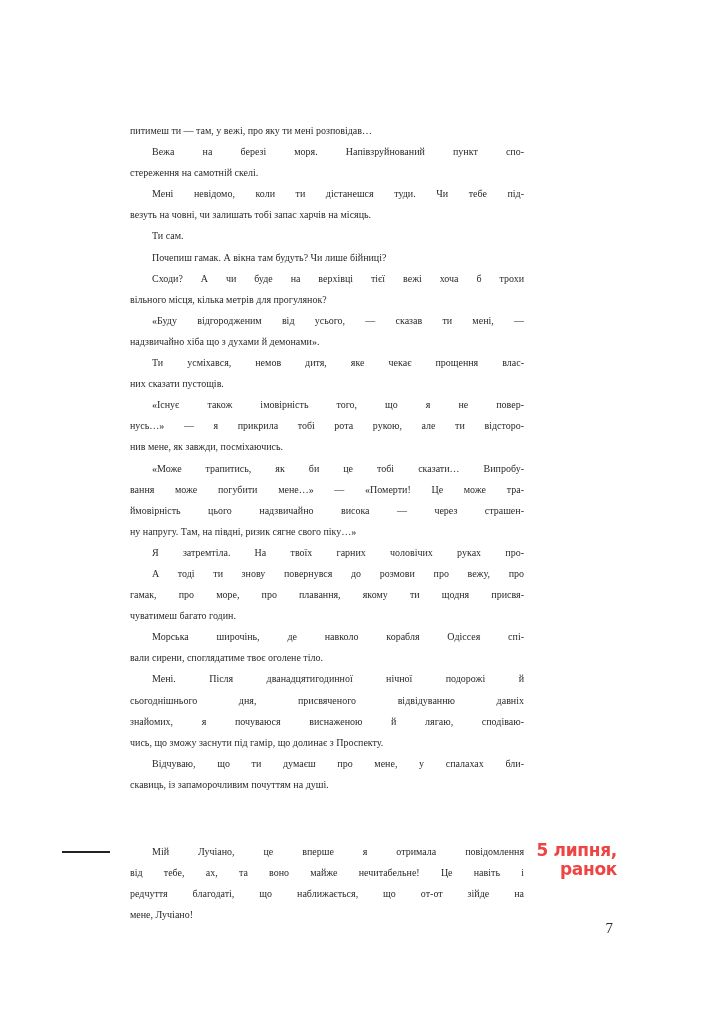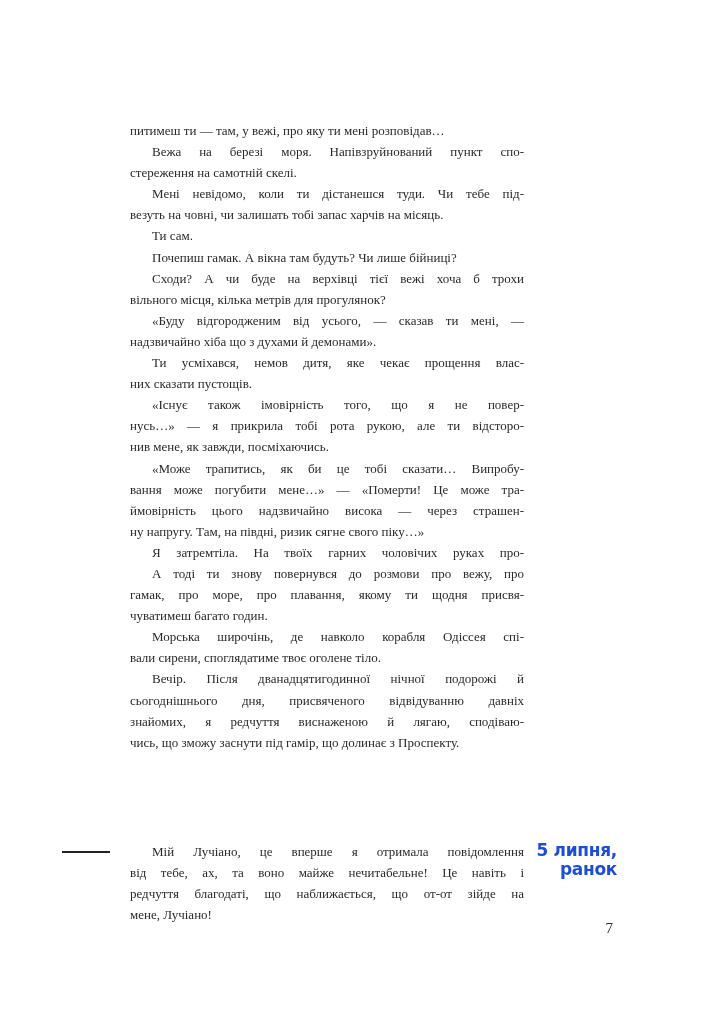--- a/index.html
+++ b/index.html
@@ -1,34 +1,34 @@
 <!DOCTYPE html>
 <html><head>
 <meta charset="utf-8">
 <style>
   html, body { margin: 0; padding: 0; background: #ffffff; }
   body { width: 723px; height: 1024px; position: relative; overflow: hidden; }
   .page { position: absolute; left: 0; top: 0; width: 723px; height: 1024px; background: #fff; }
   .text-block {
     position: absolute; left: 130px; width: 394px;
     font-family: "Liberation Serif", "DejaVu Serif", serif;
-    font-size: 13px; line-height: 21.1px; color: #2a2a2a;
+    font-size: 10px; line-height: 21.1px; color: #2a2a2a;
     text-align: justify; hyphens: manual;
   }
   .main-text { top: 120px; }
   .p { margin: 0; text-indent: 22px; }
   .p.noindent { text-indent: 0; }
   .line { display: block; text-align: justify; text-align-last: justify; white-space: nowrap; }
   .line.last { text-align-last: left; }
   .entry-text { top: 841px; }
   .rule { position: absolute; left: 62px; top: 851px; width: 48px; height: 2px; background: #222; }
   .date-heading {
     position: absolute; right: 106px; top: 841px; text-align: right;
     font-family: "DejaVu Sans", "Liberation Sans", sans-serif; font-weight: bold;
-    font-size: 17px; line-height: 19px; color: #1d4ed8; letter-spacing: -0.3px;
+    font-size: 17px; line-height: 19px; color: #ef4444; letter-spacing: -0.3px;
   }
   .page-number {
     position: absolute; right: 110px; top: 920px;
     font-family: "Liberation Serif", serif; font-size: 15px; color: #2a2a2a;
   }
 </style>
 </head>
 <body>
 
 <div class="page">
@@ -79,24 +79,28 @@
       <div class="p">
         <span class="line" style="text-indent: 22px;">А тоді ти знову повернувся до розмови про вежу, про</span>
         <span class="line" style="text-indent: 0px;">гамак, про море, про плавання, якому ти щодня присвя-</span>
         <span class="line last" style="text-indent: 0px;">чуватимеш багато годин.</span>
       </div>
       <div class="p">
         <span class="line" style="text-indent: 22px;">Морська широчінь, де навколо корабля Одіссея спі-</span>
         <span class="line last" style="text-indent: 0px;">вали сирени, споглядатиме твоє оголене тіло.</span>
       </div>
       <div class="p">
-        <span class="line" style="text-indent: 22px;">Вечір. Після дванадцятигодинної нічної подорожі й</span>
+        <span class="line" style="text-indent: 22px;">Мені. Після дванадцятигодинної нічної подорожі й</span>
         <span class="line" style="text-indent: 0px;">сьогоднішнього дня, присвяченого відвідуванню давніх</span>
-        <span class="line" style="text-indent: 0px;">знайомих, я редчуття виснаженою й лягаю, сподіваю-</span>
+        <span class="line" style="text-indent: 0px;">знайомих, я почуваюся виснаженою й лягаю, сподіваю-</span>
         <span class="line last" style="text-indent: 0px;">чись, що зможу заснути під гамір, що долинає з Проспекту.</span>
+      </div>
+      <div class="p">
+        <span class="line" style="text-indent: 22px;">Відчуваю, що ти думаєш про мене, у спалахах бли-</span>
+        <span class="line last" style="text-indent: 0px;">скавиць, із запаморочливим почуттям на душі.</span>
       </div>
     </div>
 
   <div class="rule"></div>
 
   <div class="text-block entry-text" id="entry-text">
       <div class="p">
         <span class="line" style="text-indent: 22px;">Мій Лучіано, це вперше я отримала повідомлення</span>
         <span class="line" style="text-indent: 0px;">від тебе, ах, та воно майже нечитабельне! Це навіть і</span>
         <span class="line" style="text-indent: 0px;">редчуття благодаті, що наближається, що от-от зійде на</span>

